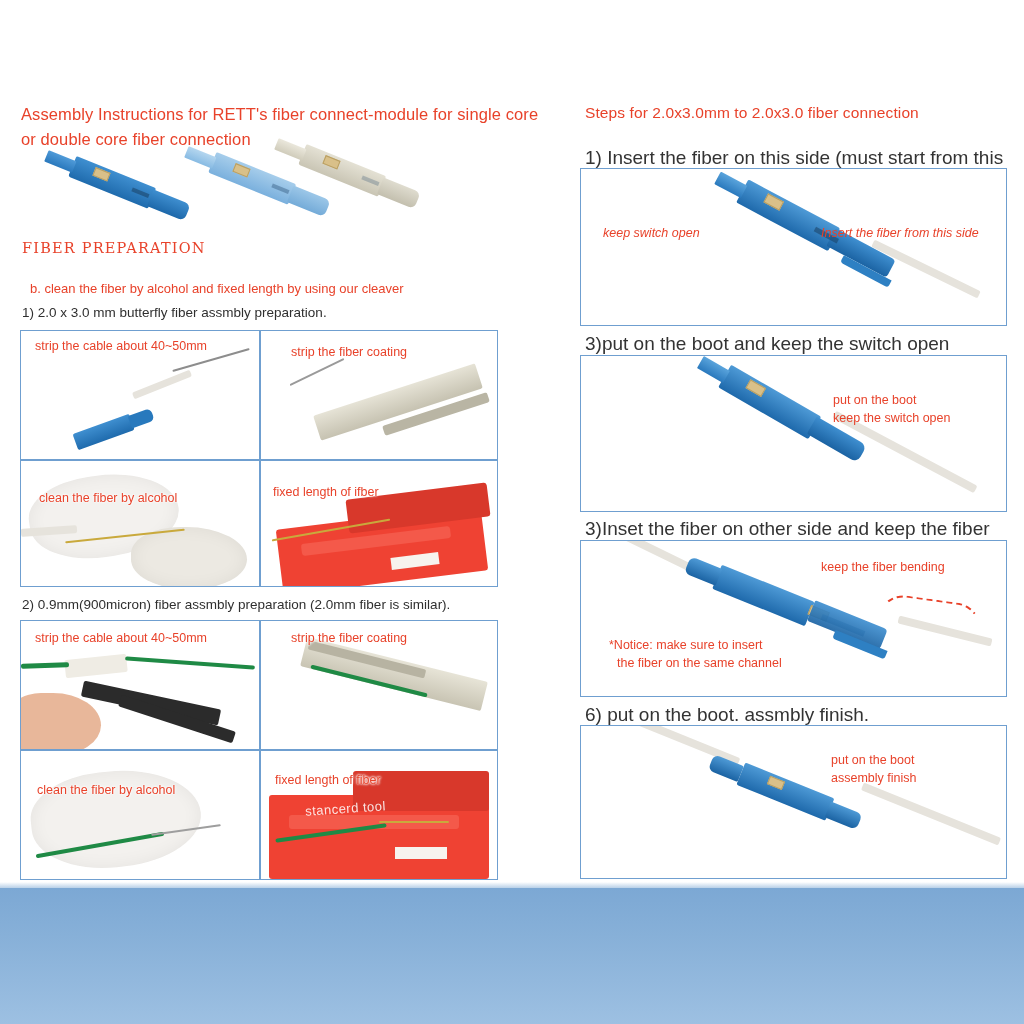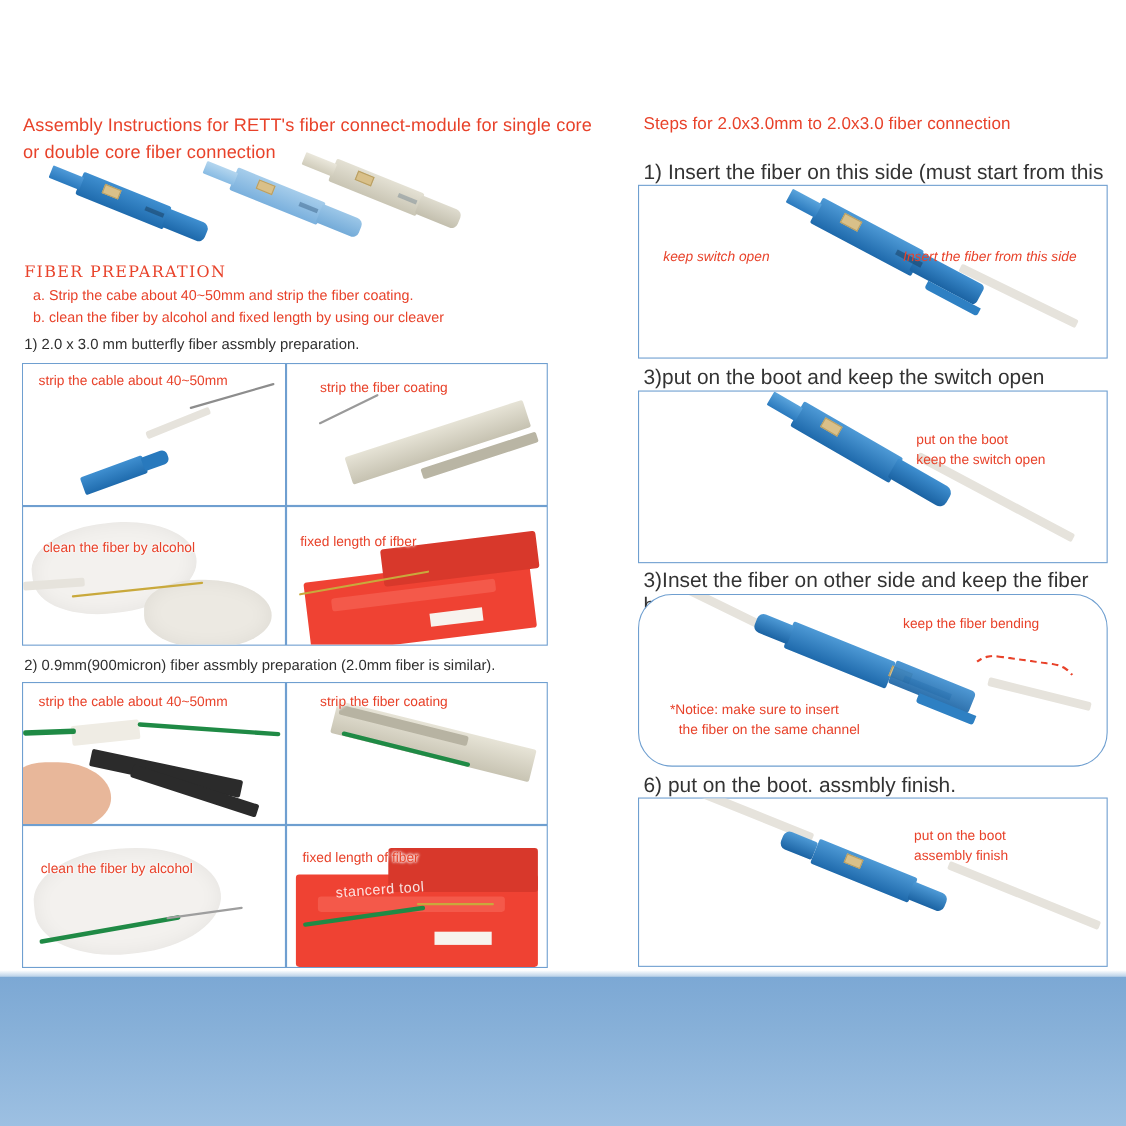--- a/index.html
+++ b/index.html
@@ -124,21 +124,21 @@
   .rbox {
     position: absolute;
     left: 580px;
     width: 425px;
     border: 1px solid #6f9fd0;
     background: #ffffff;
     overflow: hidden;
   }
   #rbox1 { top: 168px; height: 156px; font-style: italic; }
   #rbox2 { top: 355px; height: 155px; }
-  #rbox3 { top: 540px; height: 155px; border-radius: 31px; }
+  #rbox3 { top: 540px; height: 155px; }
   #rbox4 { top: 725px; height: 152px; }
 
   .rcap {
     position: absolute;
     color: #e8422a;
     font-size: 12.5px;
     line-height: 17px;
     z-index: 8;
     white-space: nowrap;
   }
@@ -256,21 +256,20 @@
     <div class="conn" style="left:240px; top:-2px; width:185px; height:70px; transform:rotate(22deg);">
       <div class="body" style="left:36px; top:18px; width:86px; height:22px; background:linear-gradient(180deg,#e4e1d4,#c9c5b4);"></div>
       <div class="nose" style="left:8px; top:23px; width:30px; height:12px; background:linear-gradient(180deg,#eae7db,#d0ccbb);"></div>
       <div class="gold" style="left:58px; top:21px; width:14px; height:7px;"></div>
       <div class="tail" style="left:120px; top:20px; width:40px; height:18px; background:linear-gradient(180deg,#dfdccf,#c3bfae); border-radius:2px 6px 6px 2px;"></div>
       <div class="slot" style="left:100px; top:26px; width:18px; height:4px; opacity:.25;"></div>
     </div>
   </div>
 
   <div class="fiber-prep-head">FIBER PREPARATION</div>
-  <div class="prep-line" id="prep-a">a. Strip the cabe about 40~50mm and strip the fiber coating.</div>
   <div class="prep-line" id="prep-b">b. clean the fiber by alcohol and fixed length by using our cleaver</div>
 
   <div class="sub-head" id="sub1">1) 2.0 x 3.0 mm butterfly fiber assmbly preparation.</div>
 
   <div class="cell" style="left:20px; top:330px; width:238px; height:128px;">
     <div style="position:absolute; inset:0; background:#ffffff;"></div>
 
     <div class="conn" style="left:52px; top:74px; width:120px; height:40px; transform:rotate(-20deg);">
       <div class="body" style="left:0px; top:8px; width:60px; height:17px; background:linear-gradient(180deg,#3f8fd0,#1f6bad);"></div>
       <div class="tail" style="left:58px; top:10px; width:24px; height:13px; background:#2879bd; border-radius:2px 5px 5px 2px;"></div>

